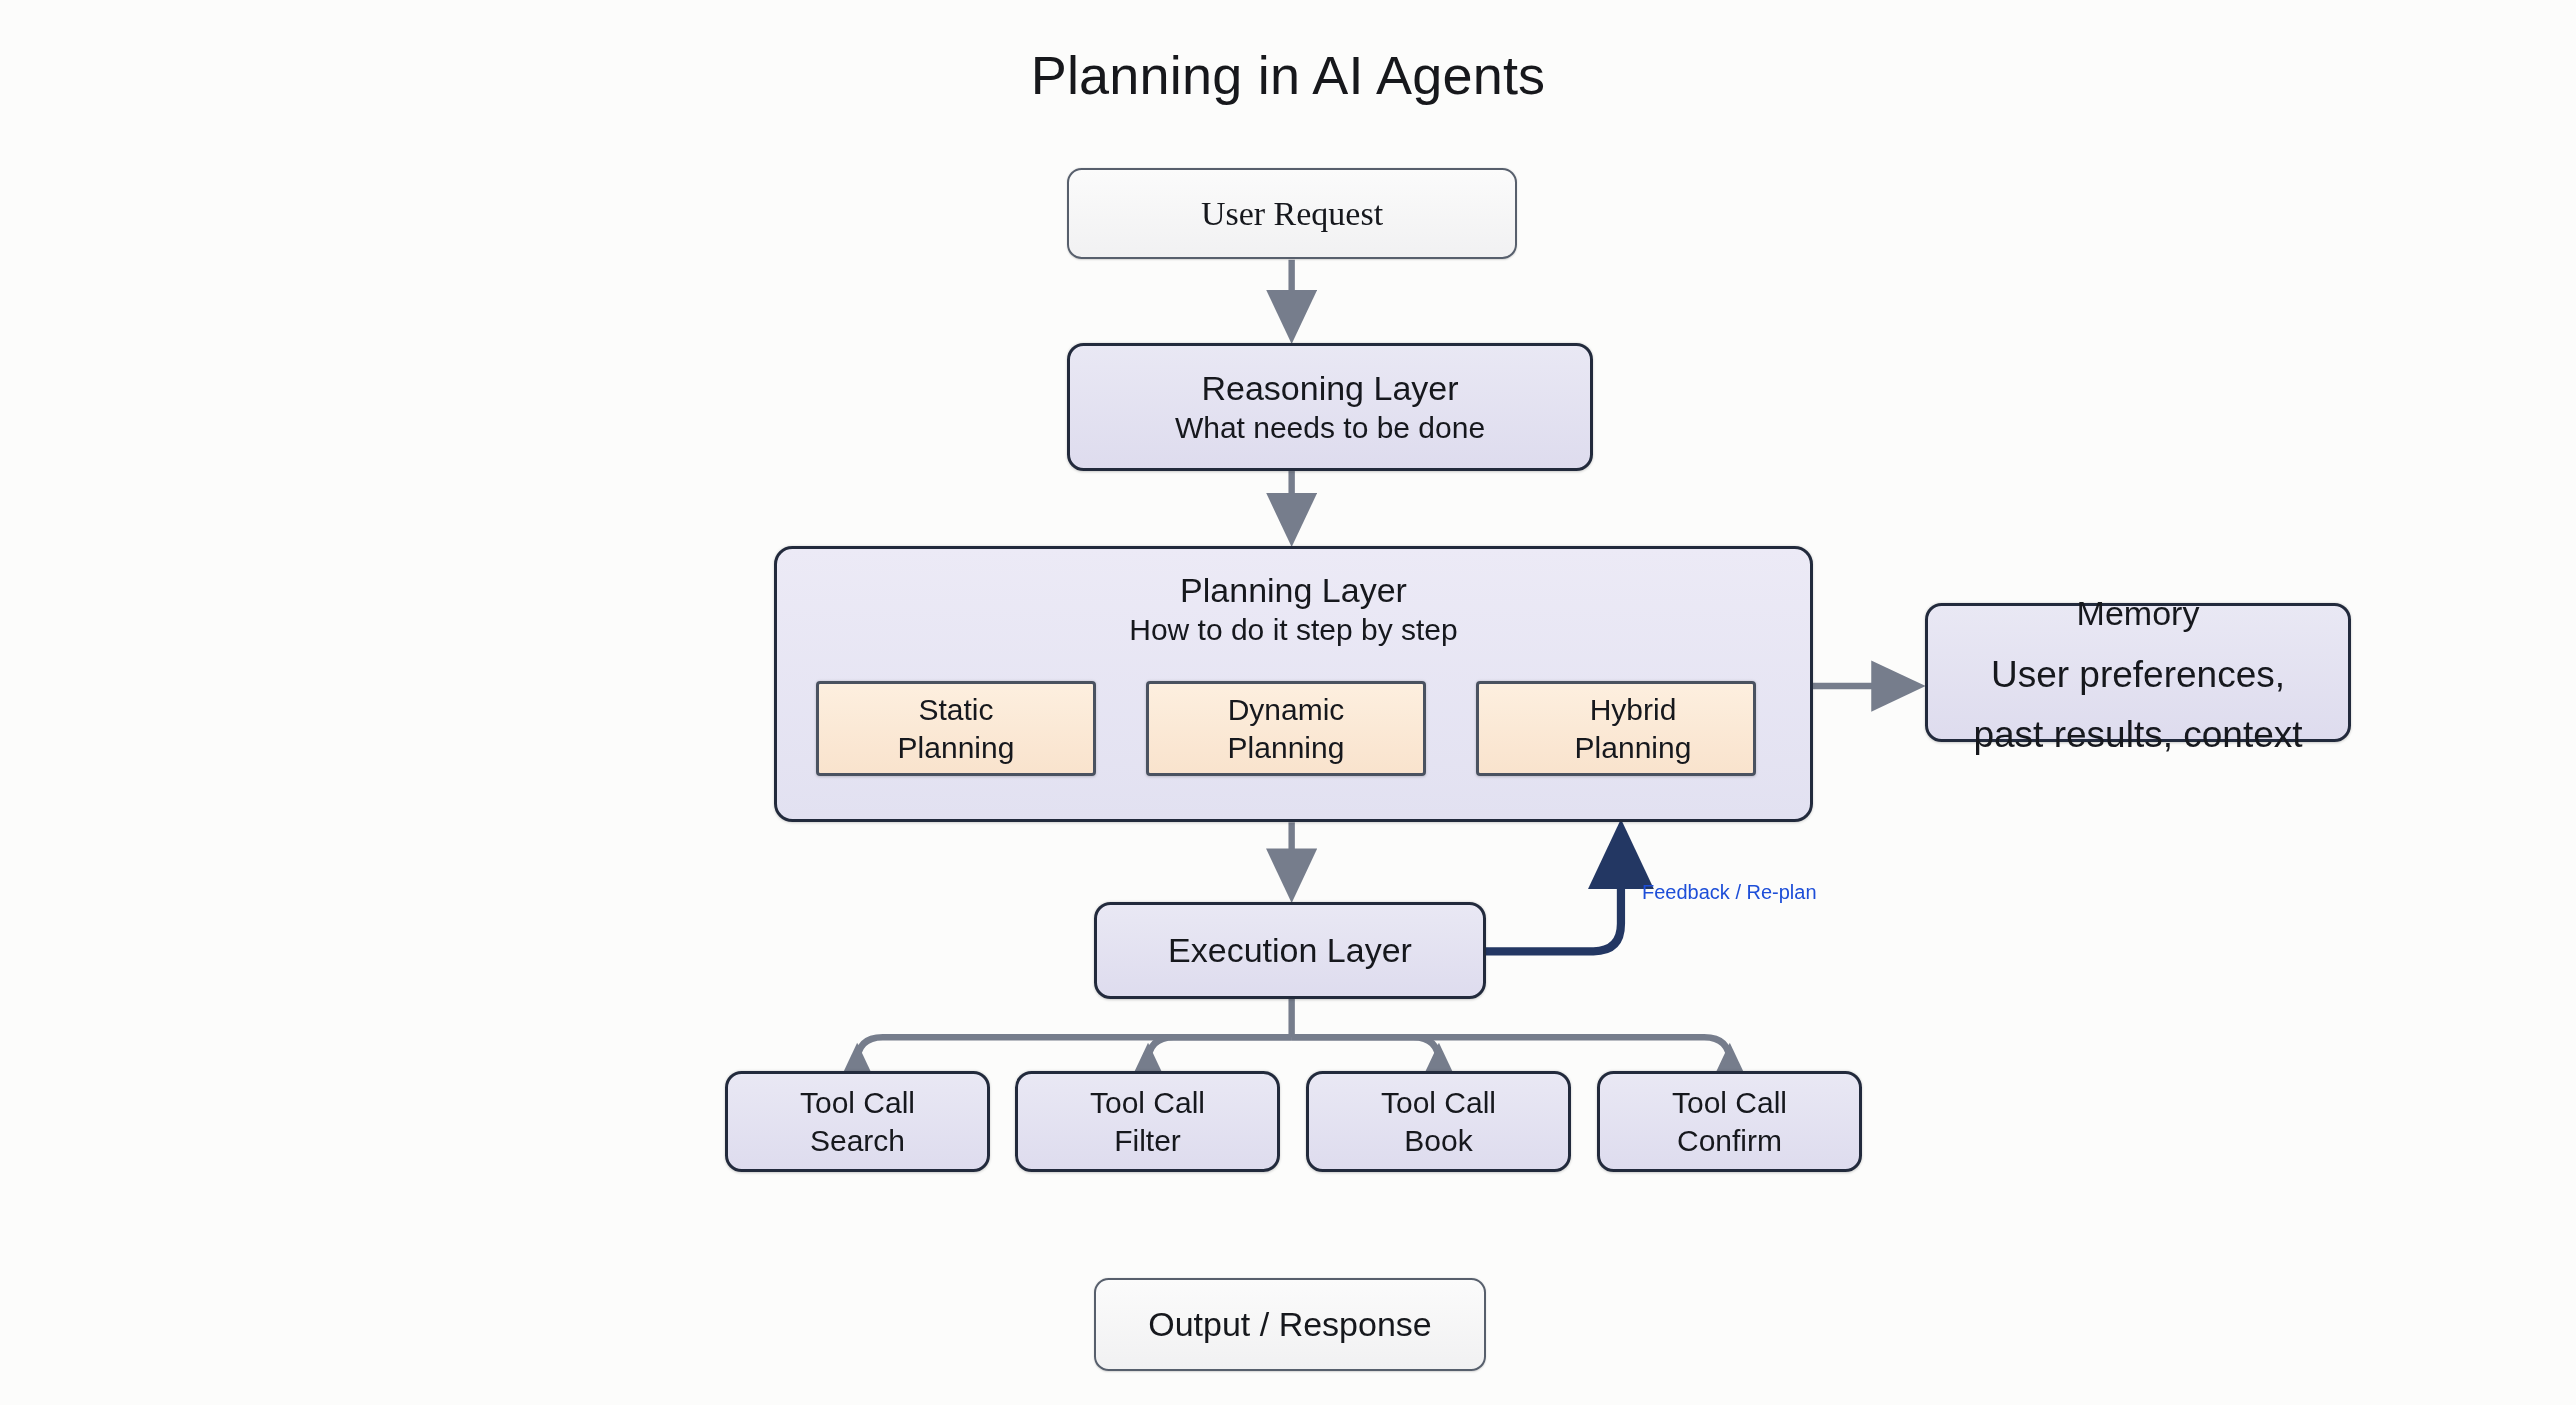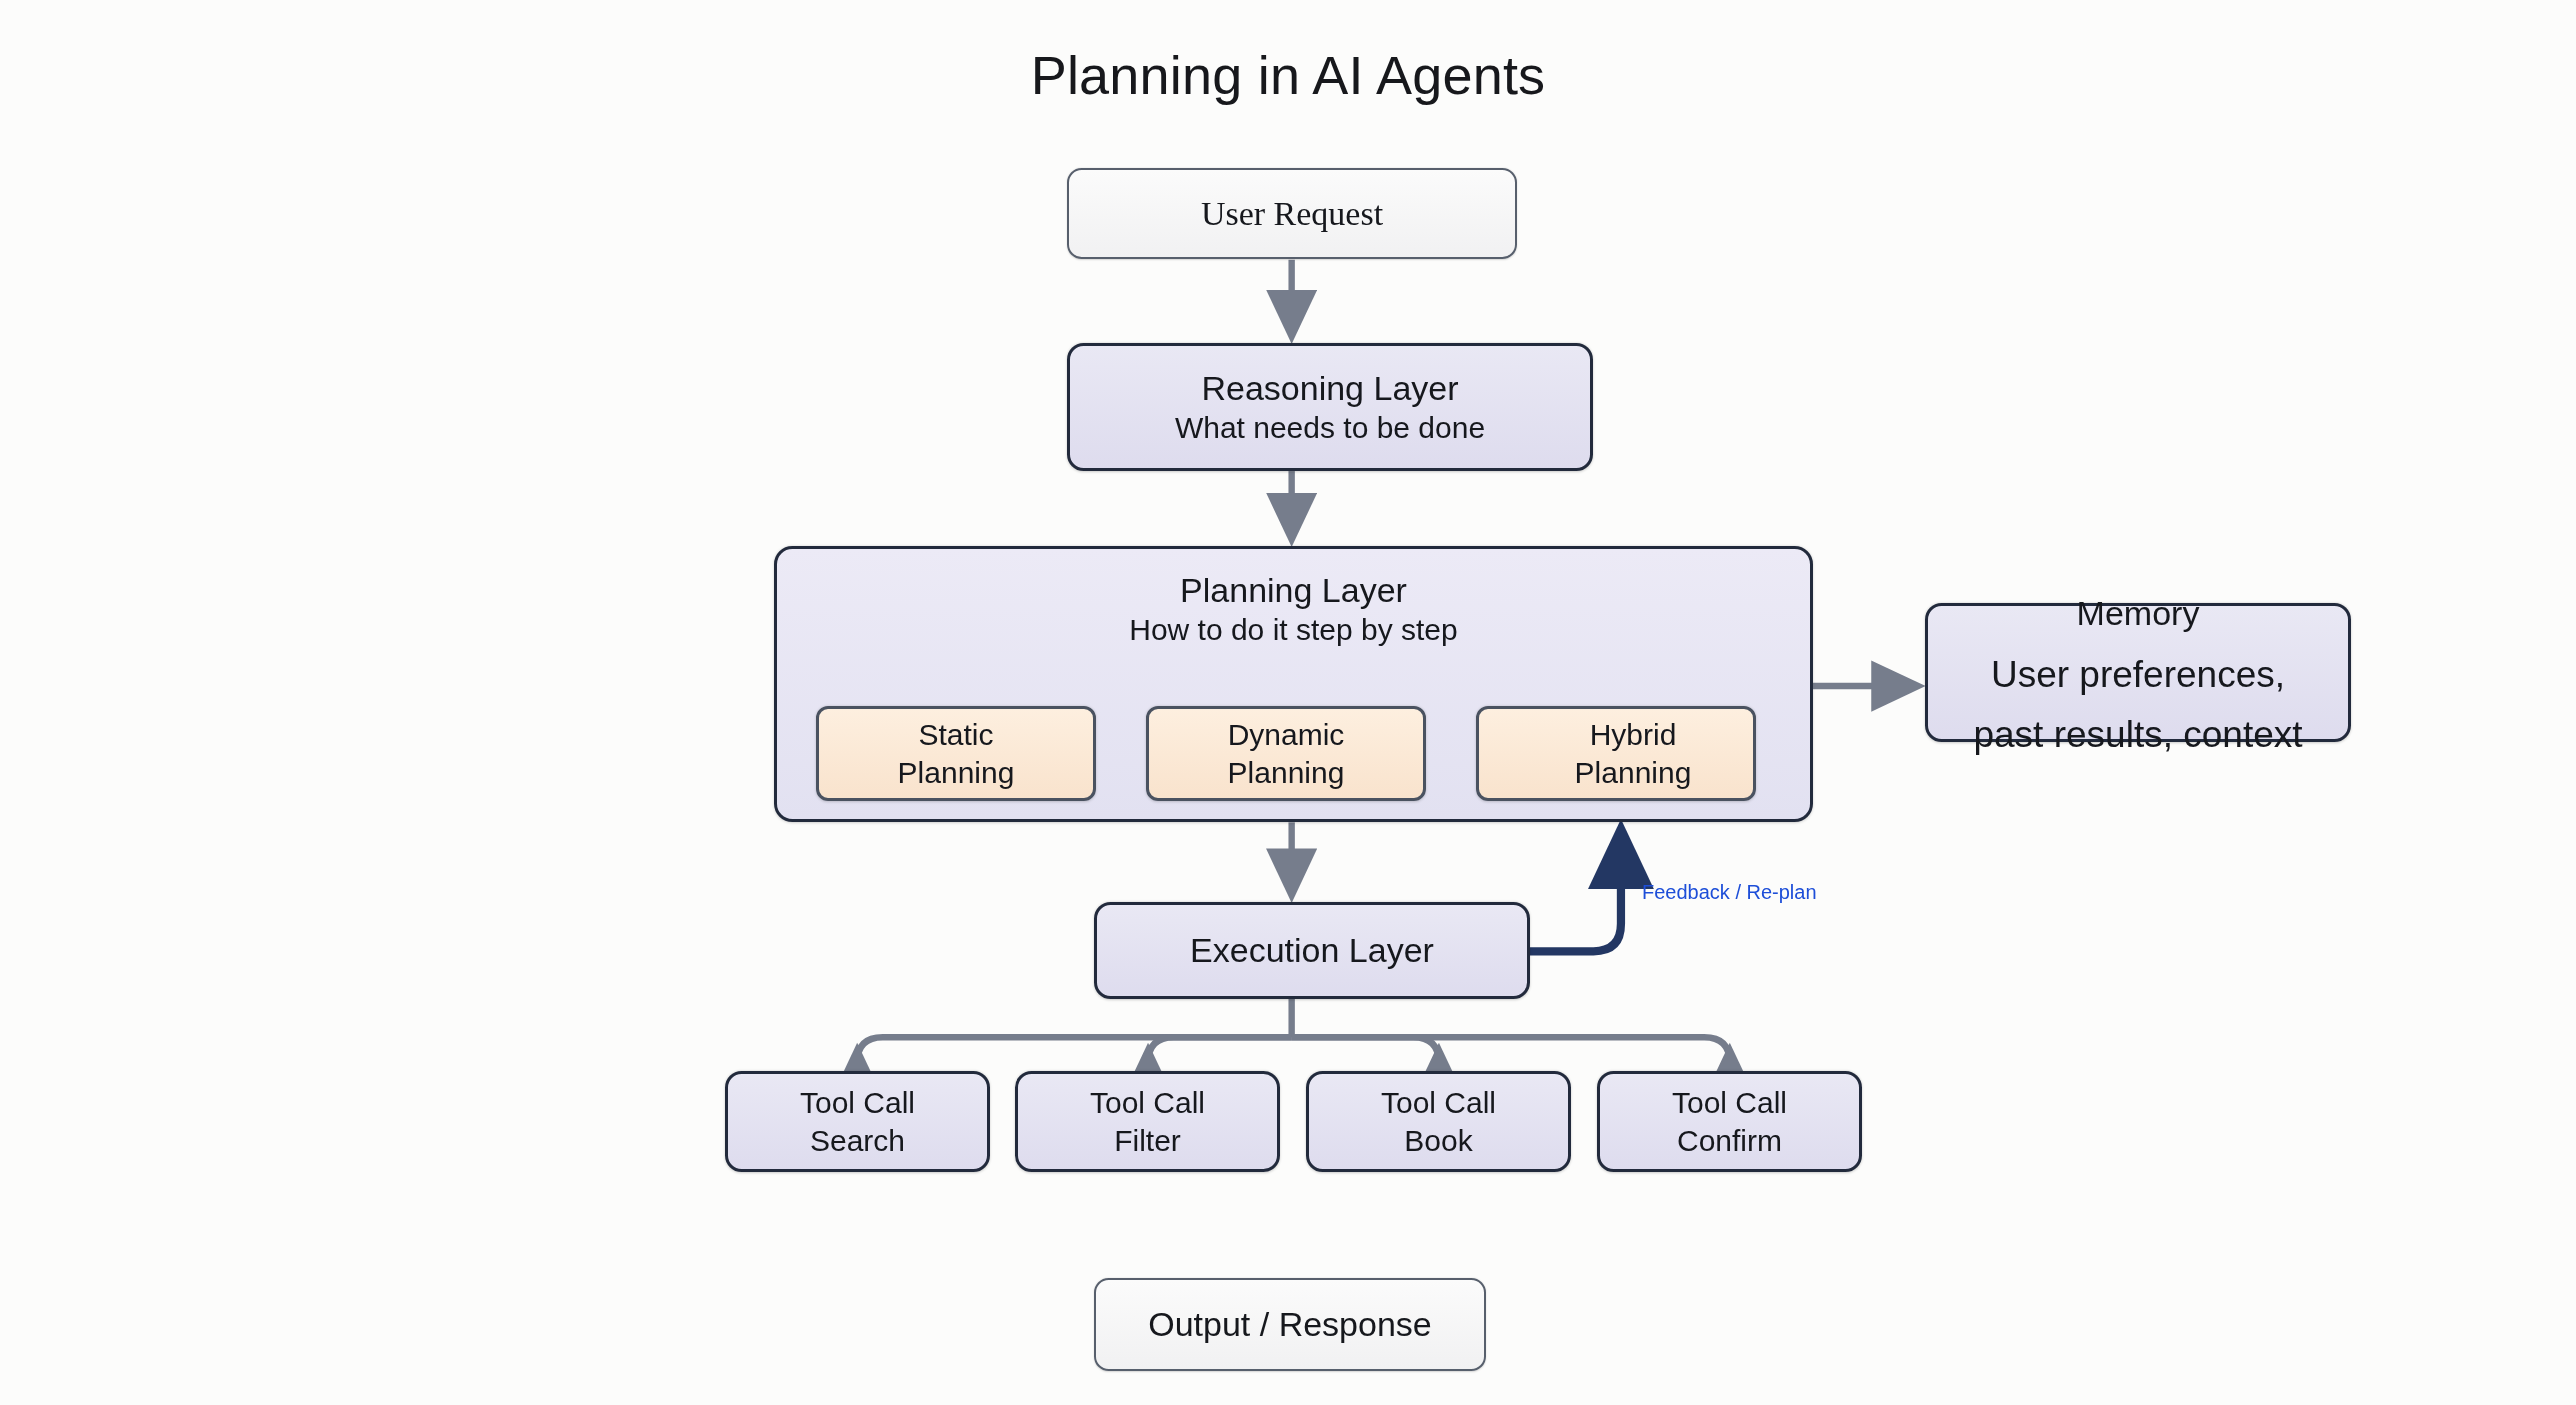--- a/index.html
+++ b/index.html
@@ -50,23 +50,22 @@
   }
   .n-lav-lite {
     background: linear-gradient(180deg, #eceaf6 0%, #e2e1f1 100%);
     border: 3.7px solid #222a3c;
     border-radius: 18.3px;
     box-shadow: 0 0.9px 2.7px rgba(0,0,0,0.18);
   }
   .n-peach {
     background: linear-gradient(180deg, #fdefdf 0%, #f9e3cd 100%);
     border: 3.7px solid #4a5260;
-    border-radius: 12px;
+    border-radius: 4px;
     box-shadow: 0 0.9px 2.7px rgba(0,0,0,0.18);
-    margin-top: 25px;
   }
 
   
   #page-title {
     position: absolute;
     left: 0; top: 44px; width: 2576px;
     text-align: center;
     font-size: 54px;
     color: #17181c;
     letter-spacing: 0.2px;
@@ -86,21 +85,21 @@
 
   .sub { width: 280px; height: 95px; top: 681px; font-size: 30px; line-height: 38px; }
   #n-static  { left: 816px; }
   #n-dynamic { left: 1146px; }
   #n-hybrid  { left: 1476px; padding-left: 34px; }
 
   #n-memory { left: 1925px; top: 603px; width: 426px; height: 139px; gap: 22px; }
   #n-memory .t1 { font-size: 34px; line-height: 42px; }
   #n-memory .t2 { font-size: 37px; line-height: 38px; }
 
-  #n-execution { left: 1094px; top: 902px; width: 436px; height: 97px; font-size: 34px; }
+  #n-execution { left: 1094px; top: 902px; width: 392px; height: 97px; font-size: 34px; }
 
   .tool { top: 1071px; width: 265px; height: 101px; font-size: 30px; line-height: 38px; }
   #n-tool-search  { left: 725px; }
   #n-tool-filter  { left: 1015px; }
   #n-tool-book    { left: 1306px; }
   #n-tool-confirm { left: 1597px; }
 
   #n-output { left: 1094px; top: 1278px; width: 392px; height: 93px; font-size: 34px; }
 
   #lbl-feedback {

